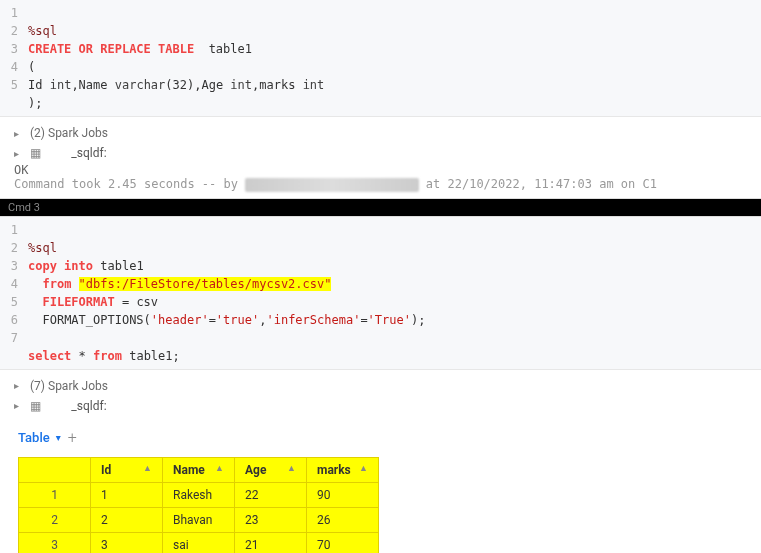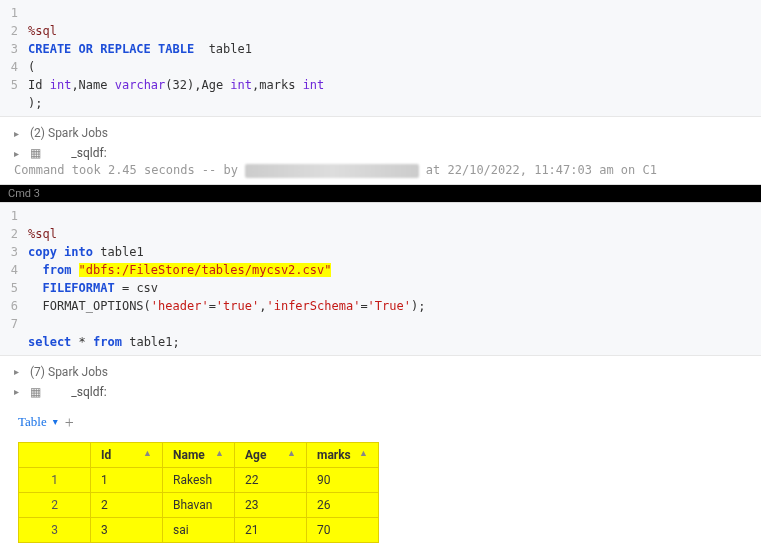--- a/index.html
+++ b/index.html
@@ -28,22 +28,22 @@
     }
     .code {
       flex: 1;
       font-family: "SFMono-Regular", Consolas, monospace;
       font-size: 12px;
       line-height: 18px;
       white-space: pre;
       color: #333;
     }
     .comment { color: #7f1d1d; }
-    .kw { color: #1d4ed8; font-weight: bold; }
-    .kw2 { color: #6d28d9; }
+    .kw { color: #ef4444; font-weight: bold; }
+    .kw2 { color: #404040; }
     .ident { color: #333; }
     .string { color: #c41a16; }
     .highlight { background: #ffff00; }
     .output-section {
       padding: 6px 14px;
       font-size: 12px;
       color: #555;
       background: #fff;
     }
     .output-row {
@@ -85,23 +85,22 @@
       border-top: 1px solid #ddd;
       border-bottom: 1px solid #ddd;
       padding: 2px 8px;
       font-size: 11px;
       color: #888;
       background: #000000;
     }
     .tabs {
       padding: 6px 18px 4px;
       display: flex;
-      align-items: flex-start;
+      align-items: center;
       gap: 7px;
-      font-family: Liberation Serif, serif;
     }
     .tab-active {
       color: #1a73e8;
       font-size: 13px;
       font-weight: 500;
       display: flex;
       align-items: center;
       gap: 6px;
     }
     .chev {
@@ -169,20 +168,21 @@
 <div class="output-section">
   <div class="output-row">
     <span class="tri">▸</span>
     <span>(2) Spark Jobs</span>
   </div>
   <div class="output-row">
     <span class="tri">▸</span>
     <span class="icon-table">▦</span>
     <span class="varname">_sqldf:</span>
   </div>
+  <div class="ok-text">OK</div>
   <div class="meta">
     <span>Command took 2.45 seconds -- by </span><span class="blur">xxxxxxxxxxxxxxxxxxxxxxxx</span><span> at 22/10/2022, 11:47:03 am on C1</span>
   </div>
 </div>
 
 <div class="cmd-header">Cmd 3</div>
 
 <div class="code-cell">
   <div class="gutter">
     <div>1</div>

